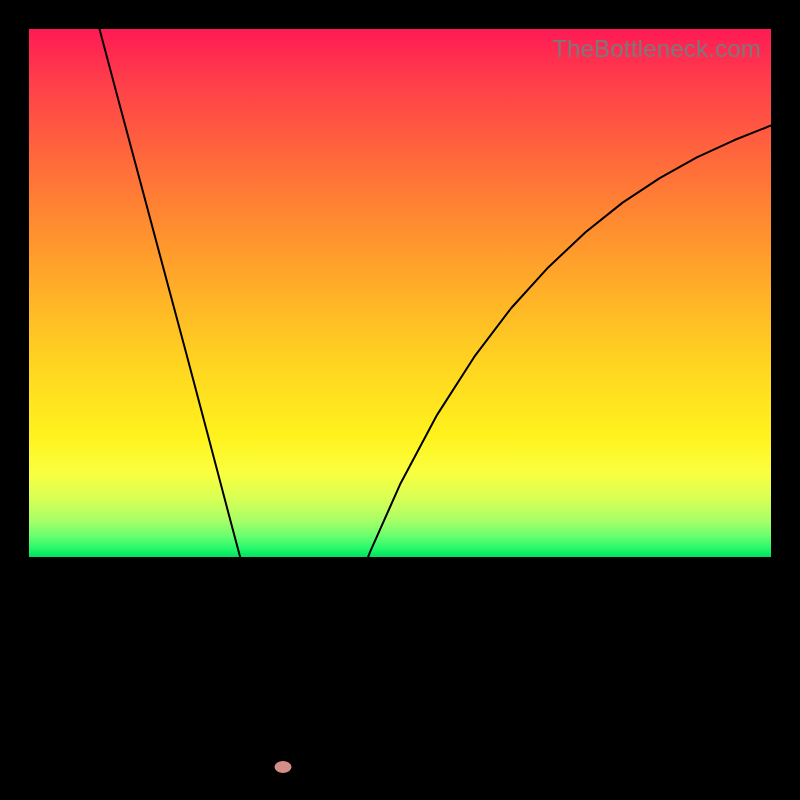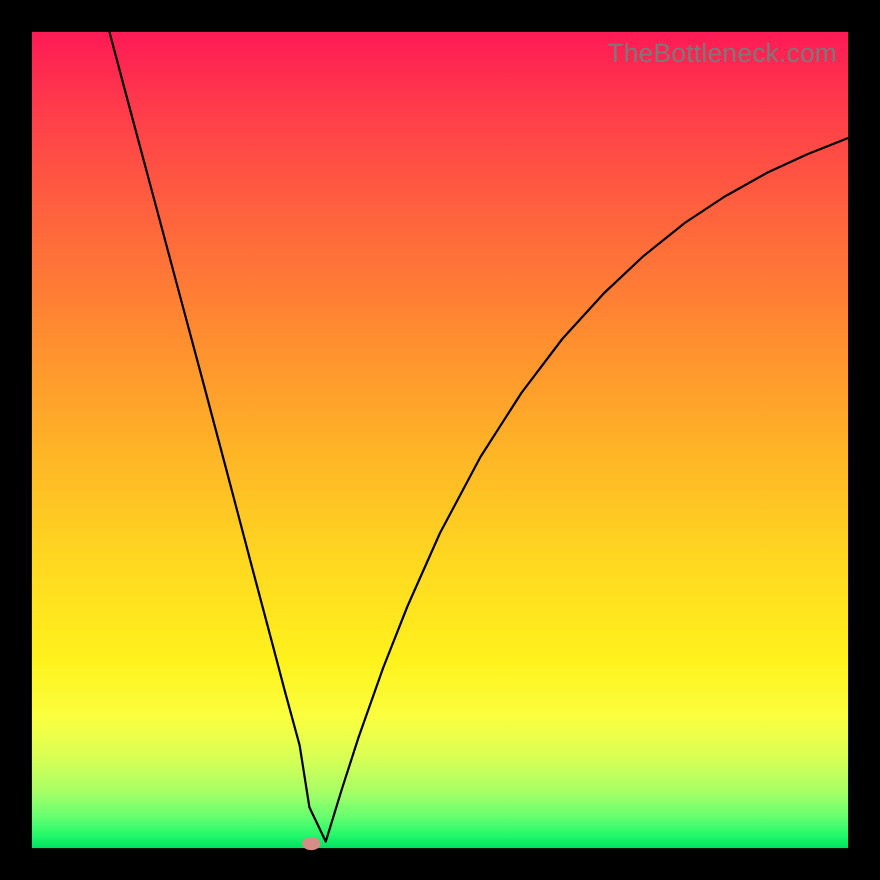--- a/index.html
+++ b/index.html
@@ -8,21 +8,21 @@
     width: 800px;
     height: 800px;
     background: #000;
     position: relative;
   }
   .plot-area {
     position: absolute;
     left: 29px;
     top: 29px;
     width: 742px;
-    height: 742px;
+    height: 528px;
     background: linear-gradient(to bottom,
       #ff1a55 0%,
       #ff3e4a 10%,
       #ff6a3b 25%,
       #ff8f2f 38%,
       #ffb626 52%,
       #ffd820 65%,
       #fff21d 77%,
       #faff3f 84%,
       #d8ff55 89%,

